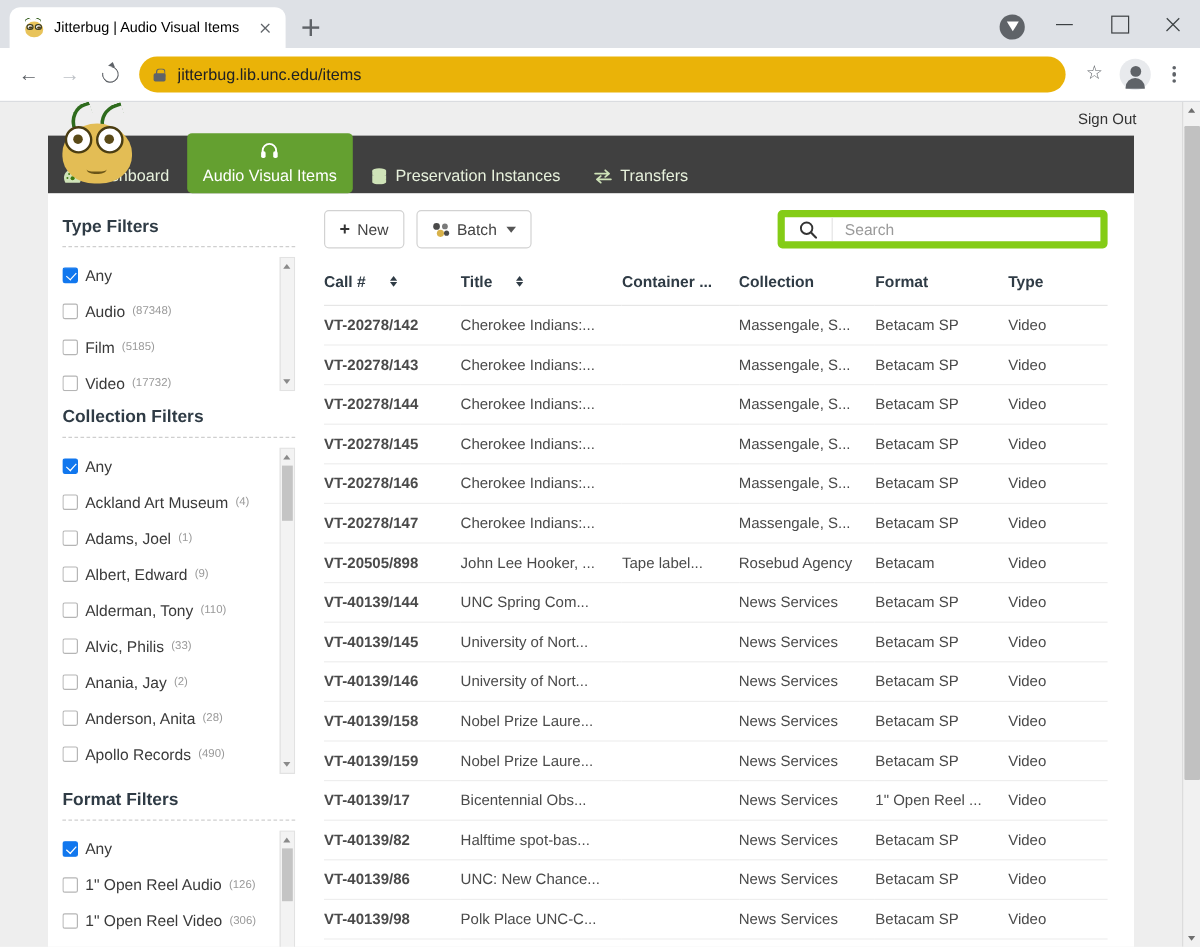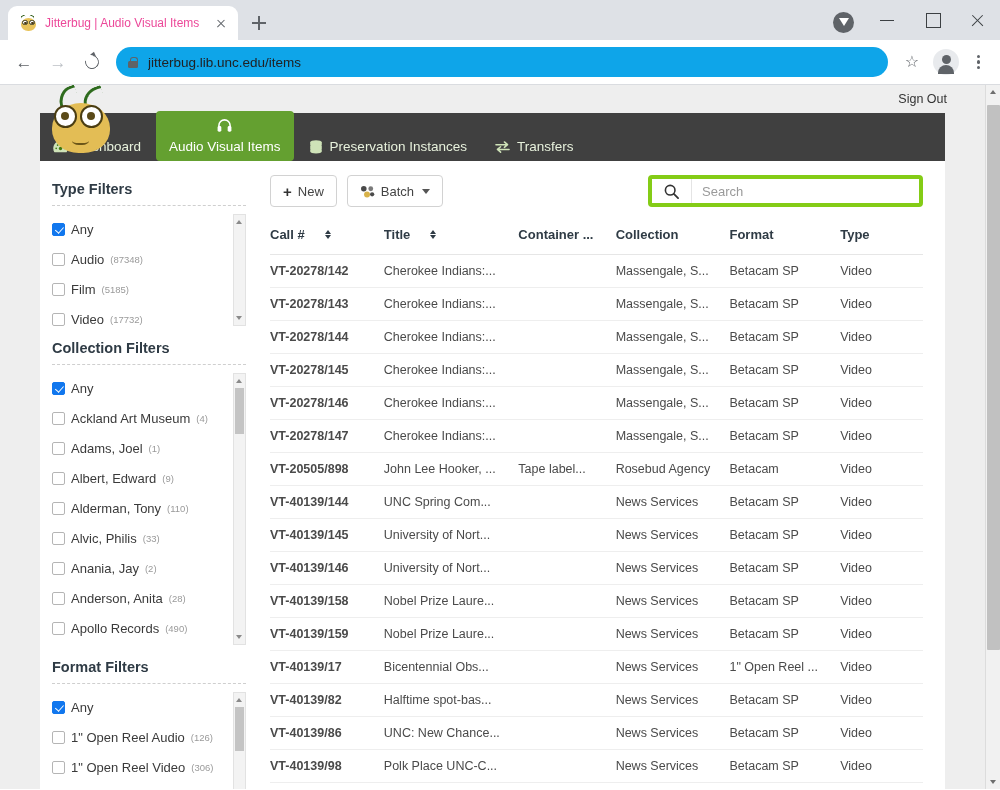--- a/index.html
+++ b/index.html
@@ -77,21 +77,21 @@
     width: 5px; height: 5px;
     border-top: 1.6px solid #2d5a16;
     border-radius: 60% 60% 0 0;
     top: 0px;
   }
   .bee-ant.l { left: 1px; transform: rotate(-25deg); }
   .bee-ant.r { left: 9px; transform: rotate(25deg); }
 
   .tab-title {
     font-size: 12px;
-    color: #ec4899;
+    color: #000000;
     white-space: nowrap;
     overflow: hidden;
     text-overflow: ellipsis;
     flex: 1 1 auto;
   }
 
   .tab-close {
     width: 18px; height: 18px;
     flex: 0 0 18px;
     position: relative;
@@ -219,21 +219,21 @@
     width: 0; height: 0;
     border-left: 3.4px solid transparent;
     border-right: 3.4px solid transparent;
     border-bottom: 4.6px solid #5f6368;
     transform: rotate(50deg);
   }
 
   .urlbox {
     flex: 1 1 auto;
     height: 30px;
-    background: #0ea5e9;
+    background: #eab308;
     border-radius: 15px;
     display: flex;
     align-items: center;
     padding: 0 12px;
     margin: 0 6px;
     gap: 10px;
     cursor: text;
   }
   .lock-ic {
     width: 10px; height: 12px;
@@ -590,21 +590,21 @@
     border-right: 4px solid transparent;
     border-top: 5px solid #555555;
     margin-left: 2px;
   }
 
   .search-wrap {
     margin-left: auto;
     display: flex;
     height: 32px;
     width: 275px;
-    border: 4px solid #84cc16;
+    border: 6px solid #84cc16;
     border-radius: 4px;
     overflow: hidden;
     background: #ffffff;
   }
   .search-ic-box {
     width: 40px;
     flex: 0 0 40px;
     display: flex;
     align-items: center;
     justify-content: center;

